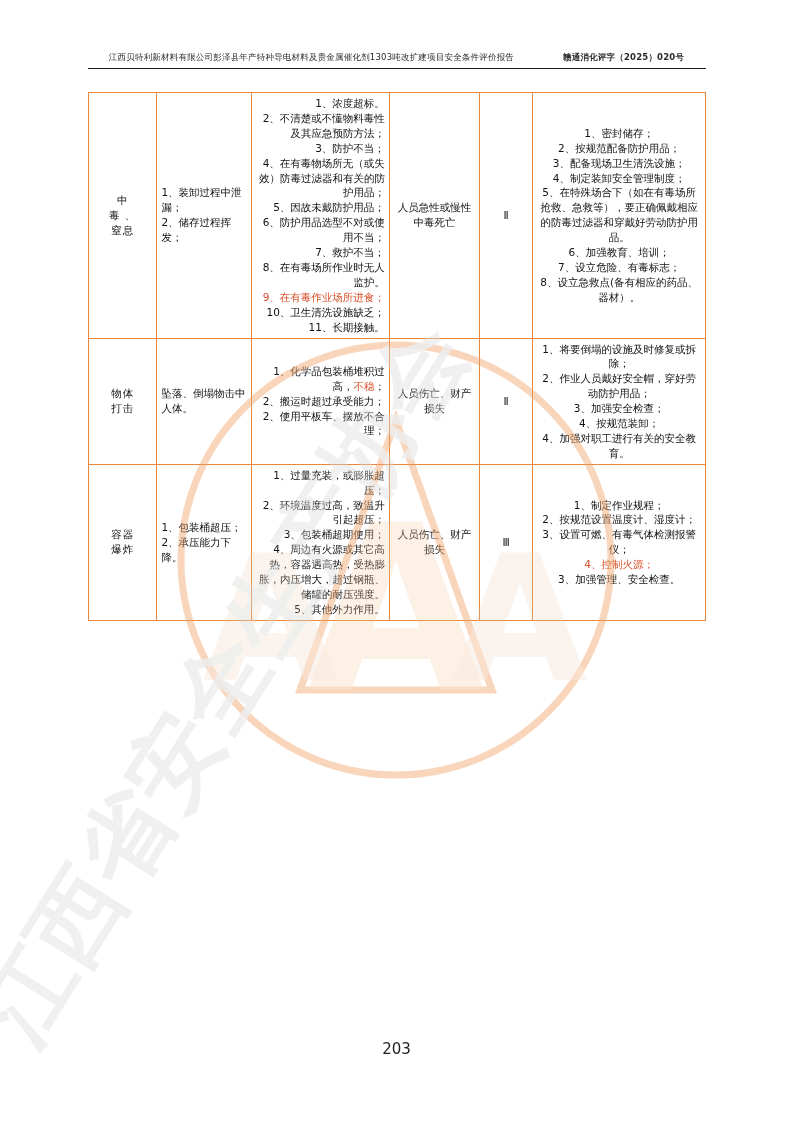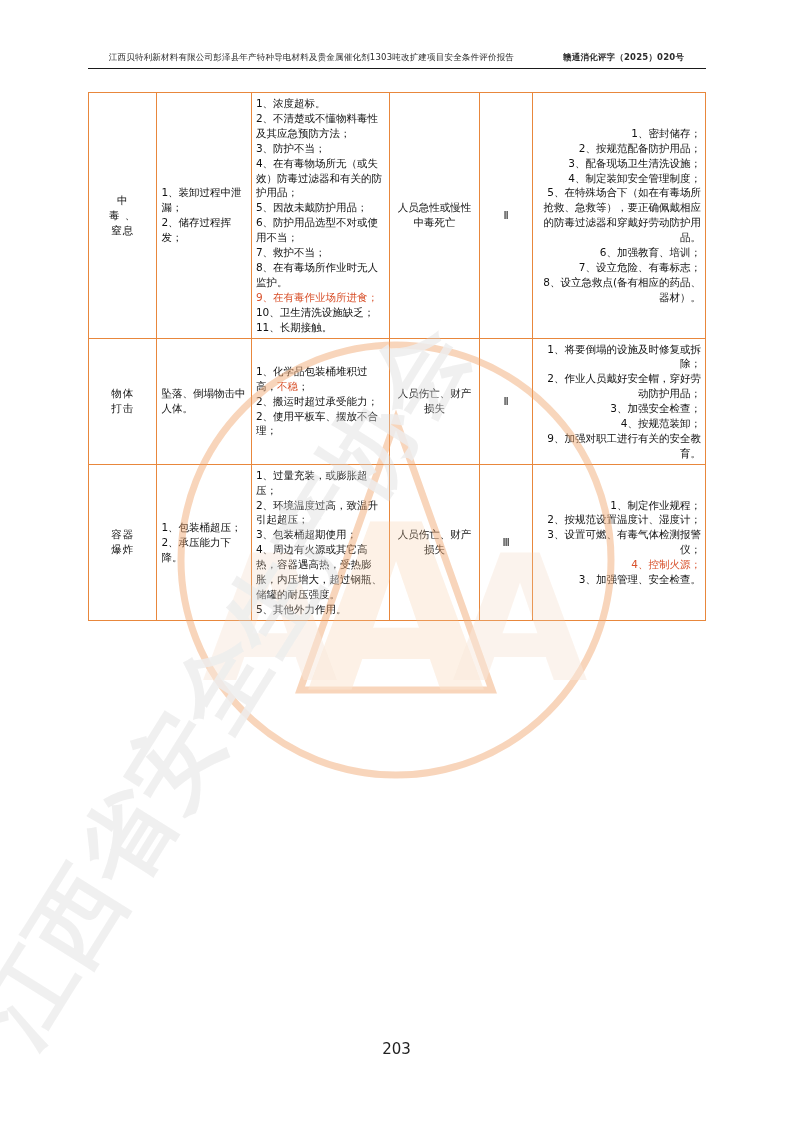--- a/index.html
+++ b/index.html
@@ -89,38 +89,38 @@
     width: 54px;
     text-align: center;
     letter-spacing: 1px;
   }
   td.c-cause {
     width: 78px;
     text-align: left;
   }
   td.c-factors {
     width: 118px;
-    text-align: left;
+    text-align: right;
     vertical-align: top;
     padding-top: 5px;
     margin-left: 44px;
   }
   td.c-conseq {
     width: 74px;
     text-align: center;
     margin-top: 44px;
   }
   td.c-level {
     width: 40px;
     text-align: center;
     font-size: 11px;
   }
   td.c-measures {
     width: 150px;
-    text-align: right;
+    text-align: center;
     vertical-align: top;
     padding-top: 5px;
     margin-left: 12px;
   }
   .cellblock {
     display: block;
   }
   .hl {
     color: #d8502a;
   }
@@ -221,21 +221,21 @@
             <span>人员伤亡、财产损失</span>
           </td>
           <td class="c-level">
             <span>Ⅱ</span>
           </td>
           <td class="c-measures">
             <span class="cellblock">1、将要倒塌的设施及时修复或拆除；</span>
             <span class="cellblock">2、作业人员戴好安全帽，穿好劳动防护用品；</span>
             <span class="cellblock">3、加强安全检查；</span>
             <span class="cellblock">4、按规范装卸；</span>
-            <span class="cellblock">9、加强对职工进行有关的安全教育。</span>
+            <span class="cellblock">4、加强对职工进行有关的安全教育。</span>
           </td>
         </tr>
 
         <tr>
           <td class="c-name">
             <span class="vcenter">容器<br>爆炸</span>
           </td>
           <td class="c-cause">
             <span>1、包装桶超压；<br>2、承压能力下降。</span>
           </td>

